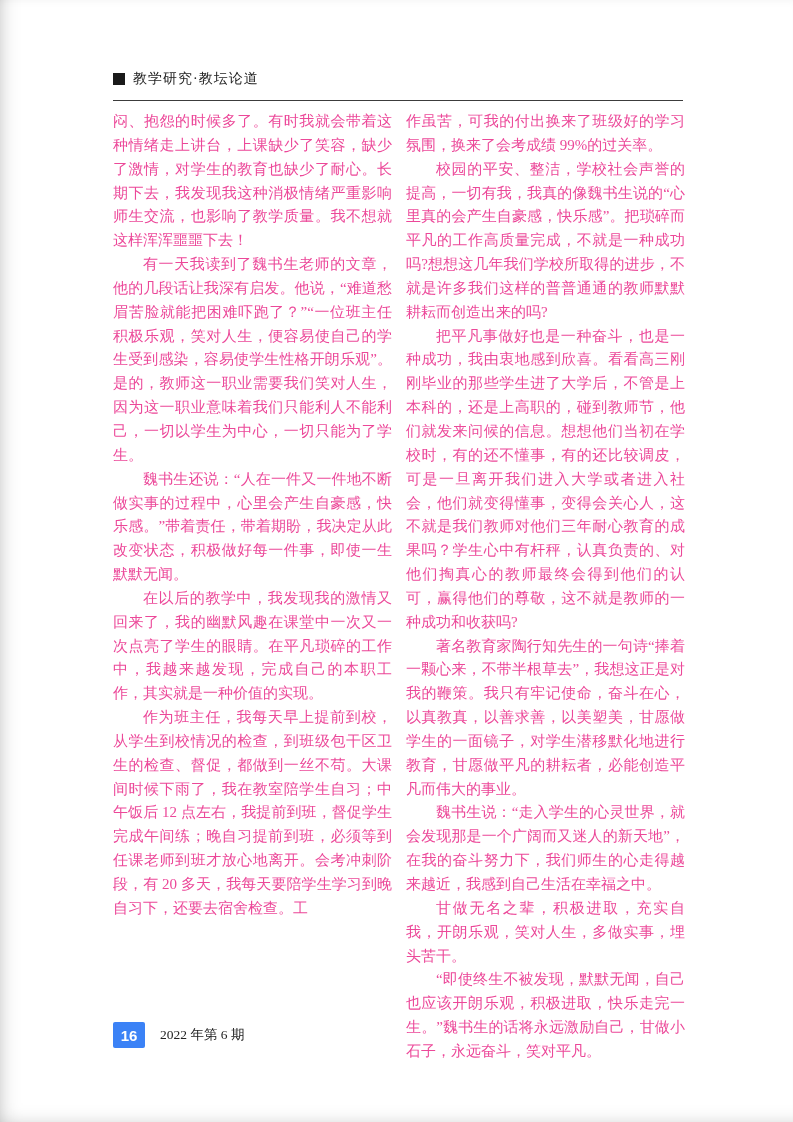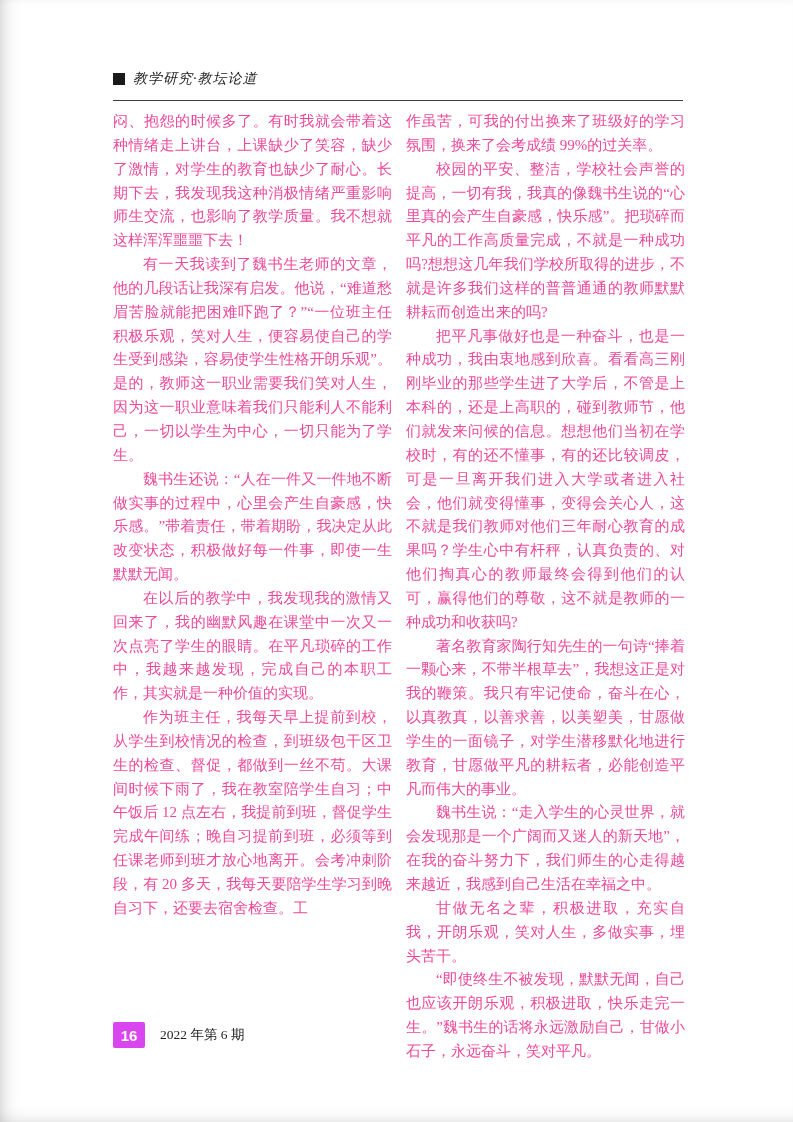--- a/index.html
+++ b/index.html
@@ -19,21 +19,20 @@
                 inset 0 6px 14px -12px rgba(0,0,0,0.15);
   }
   
   .header {
     position: absolute;
     left: 113px;
     top: 70px;
     width: 570px;
     display: flex;
     align-items: center;
-    font-style: italic;
   }
   .section-marker {
     width: 12px;
     height: 12px;
     background: #1a1a1a;
     display: inline-block;
     margin-right: 8px;
     flex: 0 0 auto;
   }
   .section-title {
@@ -77,21 +76,21 @@
   .footer {
     position: absolute;
     left: 113px;
     top: 1022px;
     display: flex;
     align-items: center;
   }
   .page-number-badge {
     min-width: 32px;
     height: 26px;
-    background: #d946ef;
+    background: #3b82f6;
     color: #ffffff;
     font-family: "Liberation Sans", "DejaVu Sans", sans-serif;
     font-weight: bold;
     font-size: 15px;
     display: flex;
     align-items: center;
     justify-content: center;
     border-radius: 2px;
   }
   .issue-label {

